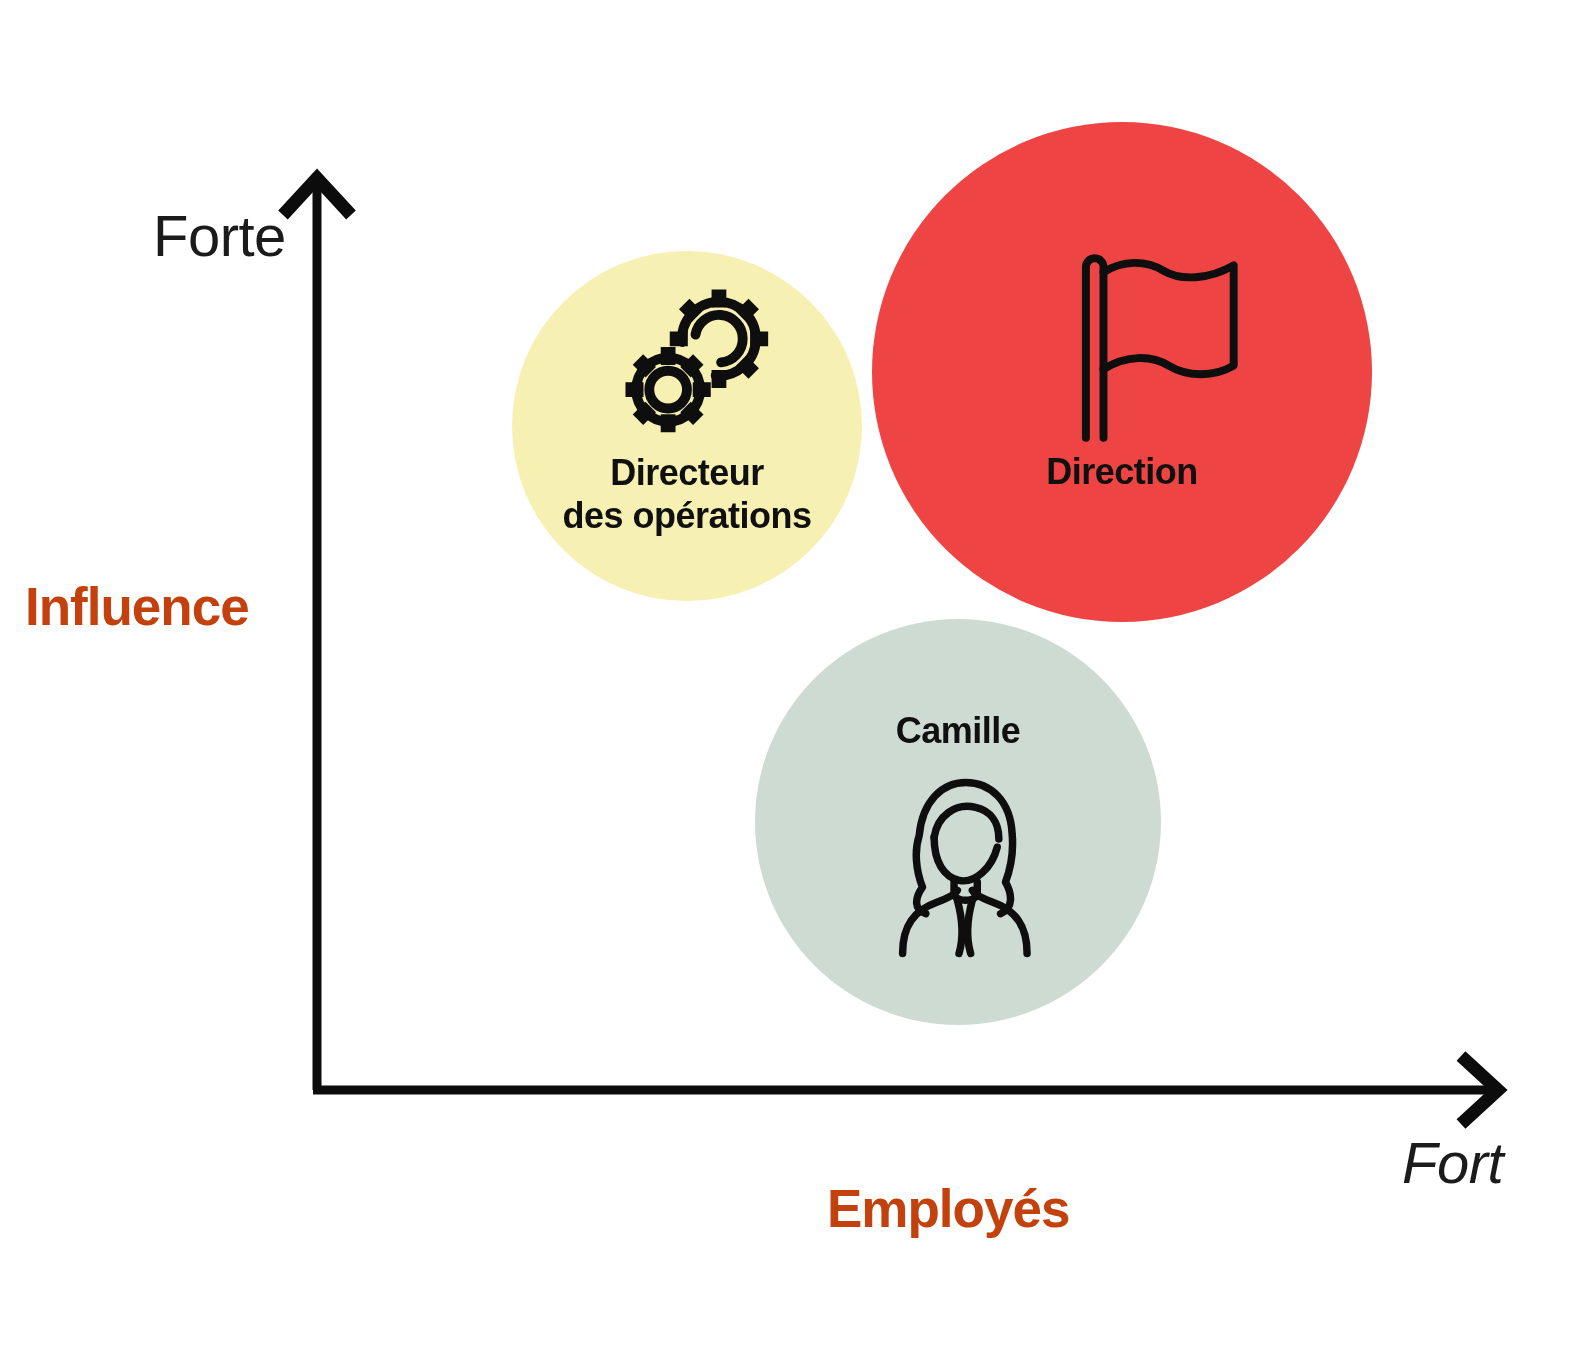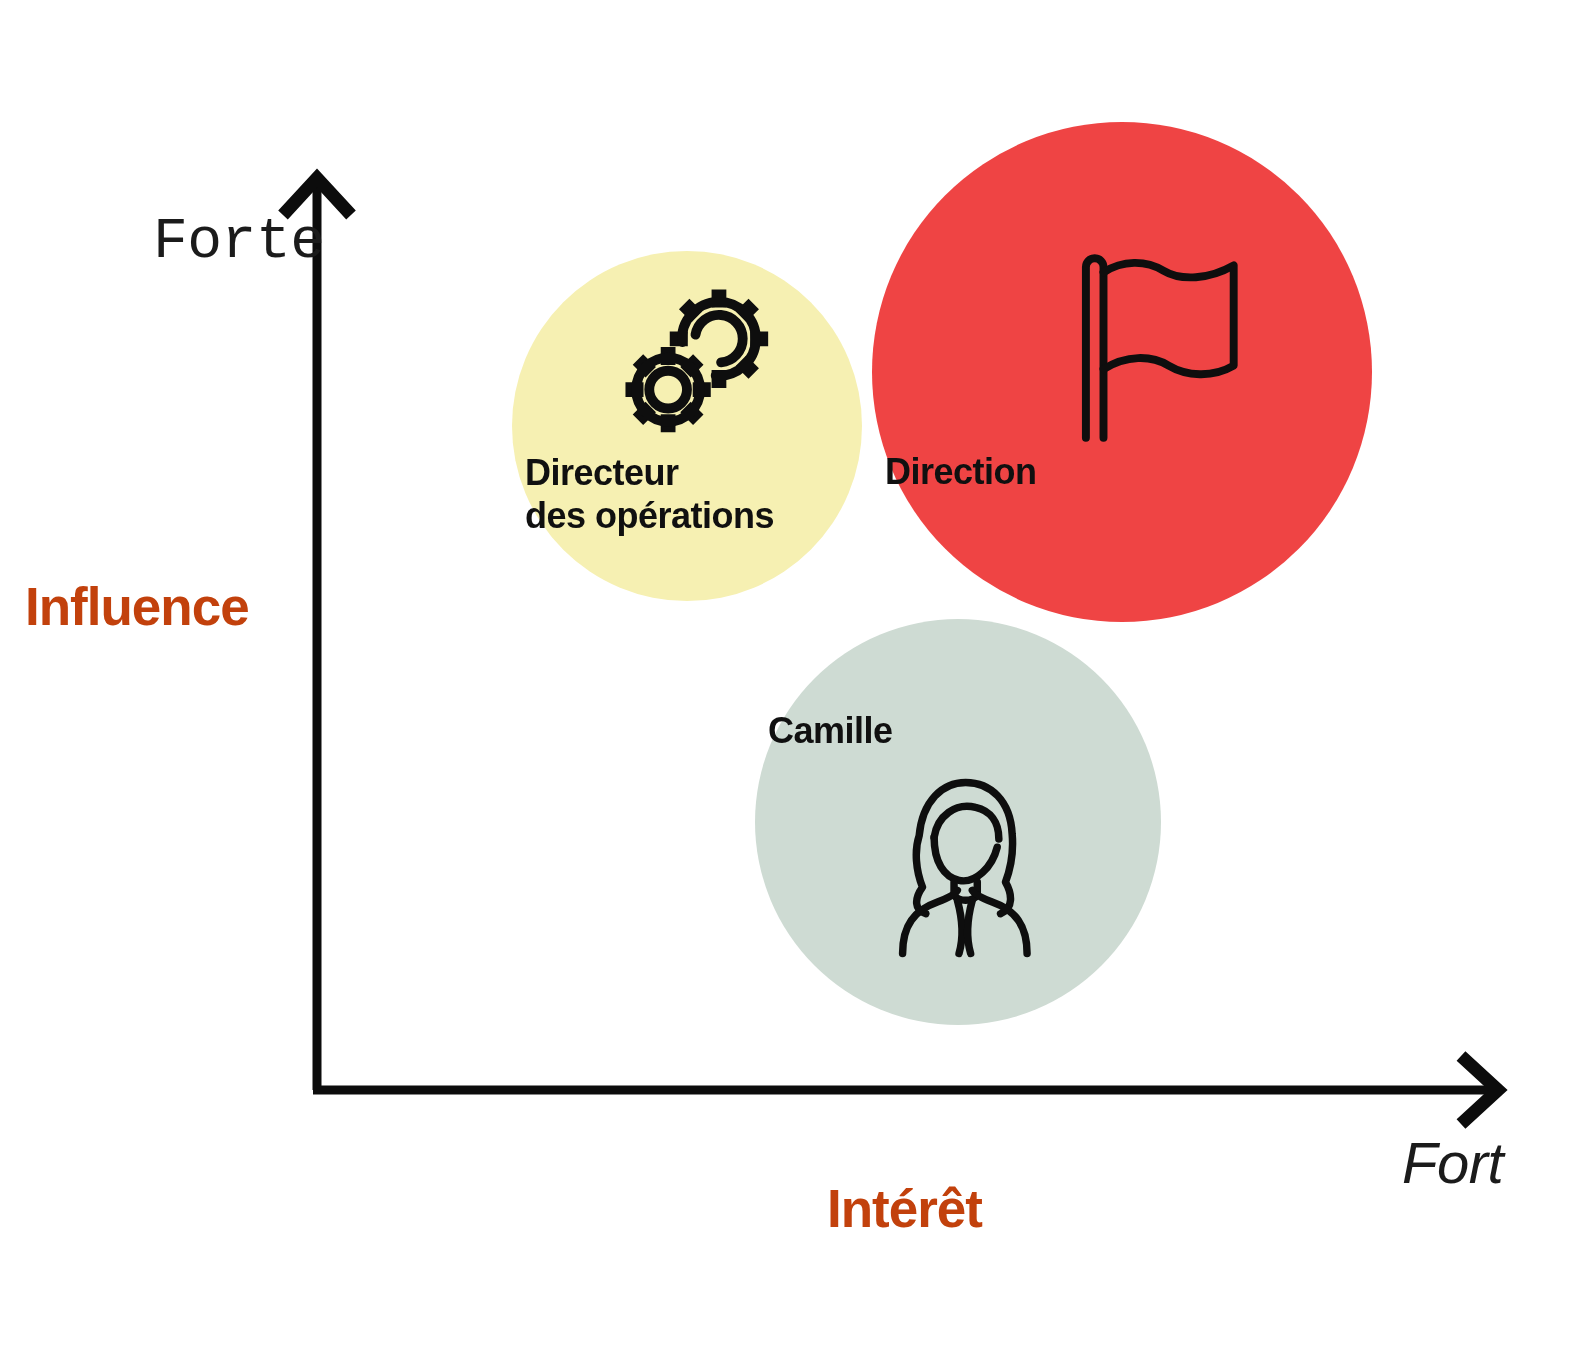--- a/index.html
+++ b/index.html
@@ -48,23 +48,23 @@
     letter-spacing: -1px;
     white-space: nowrap;
   }
   .bubble {
     position: absolute;
     border-radius: 50%;
   }
   .bubble .icon { position: absolute; }
   .bubble-label {
     position: absolute;
-    left: 13px;
+    left: 0;
     width: 100%;
-    text-align: left;
+    text-align: center;
     font-size: 36px;
     font-weight: 700;
     line-height: 43px;
     color: #101010;
     letter-spacing: -0.5px;
     white-space: nowrap;
   }
   
   #bubble-dirops   { left: 512px; top: 251px; width: 350px; height: 350px; }
   #bubble-dirops   .icon  { left: 102px; top: 32px;  width: 164px; height: 164px; }
@@ -89,24 +89,24 @@
 
 <div class="canvas">
 
   <svg class="axes" viewBox="0 0 1579 1350" aria-hidden="true">
     <line x1="317" y1="1090" x2="317" y2="186"></line>
     <path class="arrowhead" d="M283,215 L317,178 L351,215"></path>
     <line x1="313" y1="1090" x2="1493" y2="1090"></line>
     <path class="arrowhead" d="M1461,1056 L1498,1090 L1461,1124"></path>
   </svg>
 
-  <div class="axis-end-label" style="left:153px; top:213px;font-family:Liberation Mono, monospace;">Forte</div>
+  <div class="axis-end-label" style="left:153px; top:207px;">Forte</div>
   <div class="axis-main-label" style="left:25px;  top:580px;">Influence</div>
   <div class="axis-end-label" style="left:1402px;top:1134px;font-style:italic;">Fort</div>
-  <div class="axis-main-label" style="left:827px; top:1182px;">Intérêt</div>
+  <div class="axis-main-label" style="left:827px; top:1182px;">Employés</div>
 
   <div class="bubble" id="bubble-dirops" style="background-color: rgb(246, 240, 178);">
     <svg class="icon stroke-icon" viewBox="0 0 100 100">
 
       <path d="M83,34 L94,34 M77.4,47.4 L85.2,55.2 M64,53 L64,64 M45,34 L34,34 M50.6,20.6 L42.8,12.8 M64,15 L64,4 M77.4,20.6 L85.2,12.8" stroke-width="9"></path>
       <path d="M41.6,36.0 A22.5,22.5 0 1 1 62.0,56.4" stroke-width="6" stroke-linecap="round"></path>
       <path d="M49.7,31.5 A14.5,14.5 0 1 1 65.3,48.4" stroke-width="6" stroke-linecap="round"></path>
 
       <path d="M48,65 L59,65 M43.6,75.6 L51.4,83.4 M33,80 L33,91 M22.4,75.6 L14.6,83.4 M18,65 L7,65 M22.4,54.4 L14.6,46.6 M33,50 L33,39 M43.6,54.4 L51.4,46.6" stroke-width="9"></path>
       <circle cx="33" cy="65" r="19.5" stroke-width="6"></circle>

